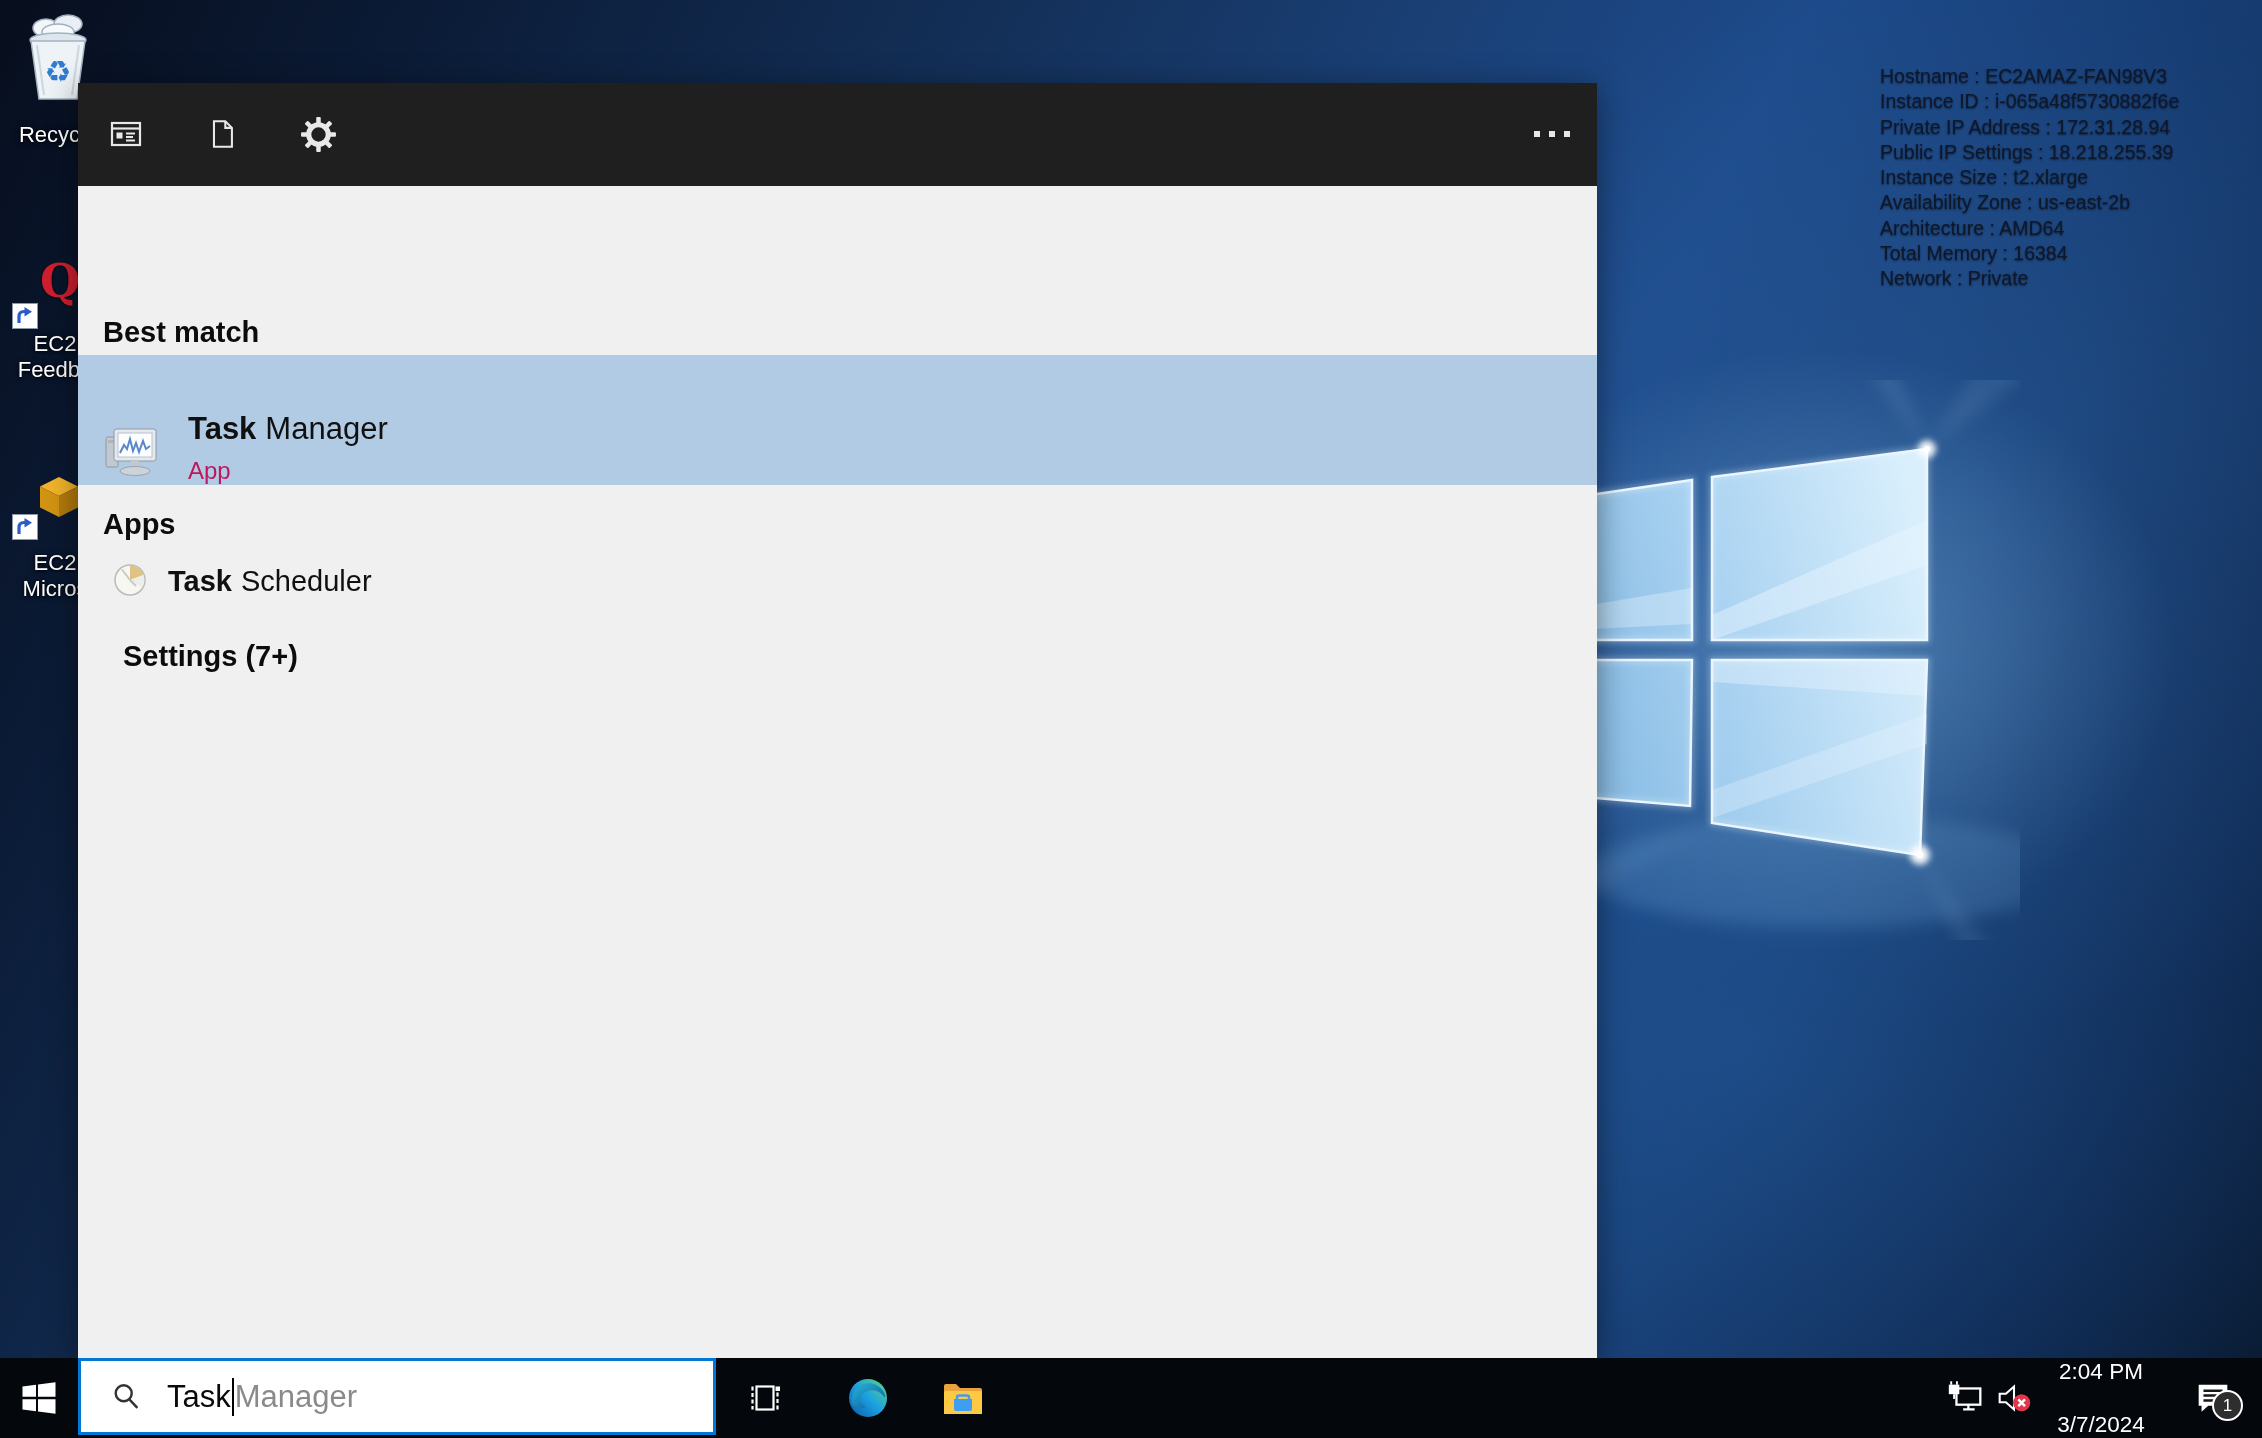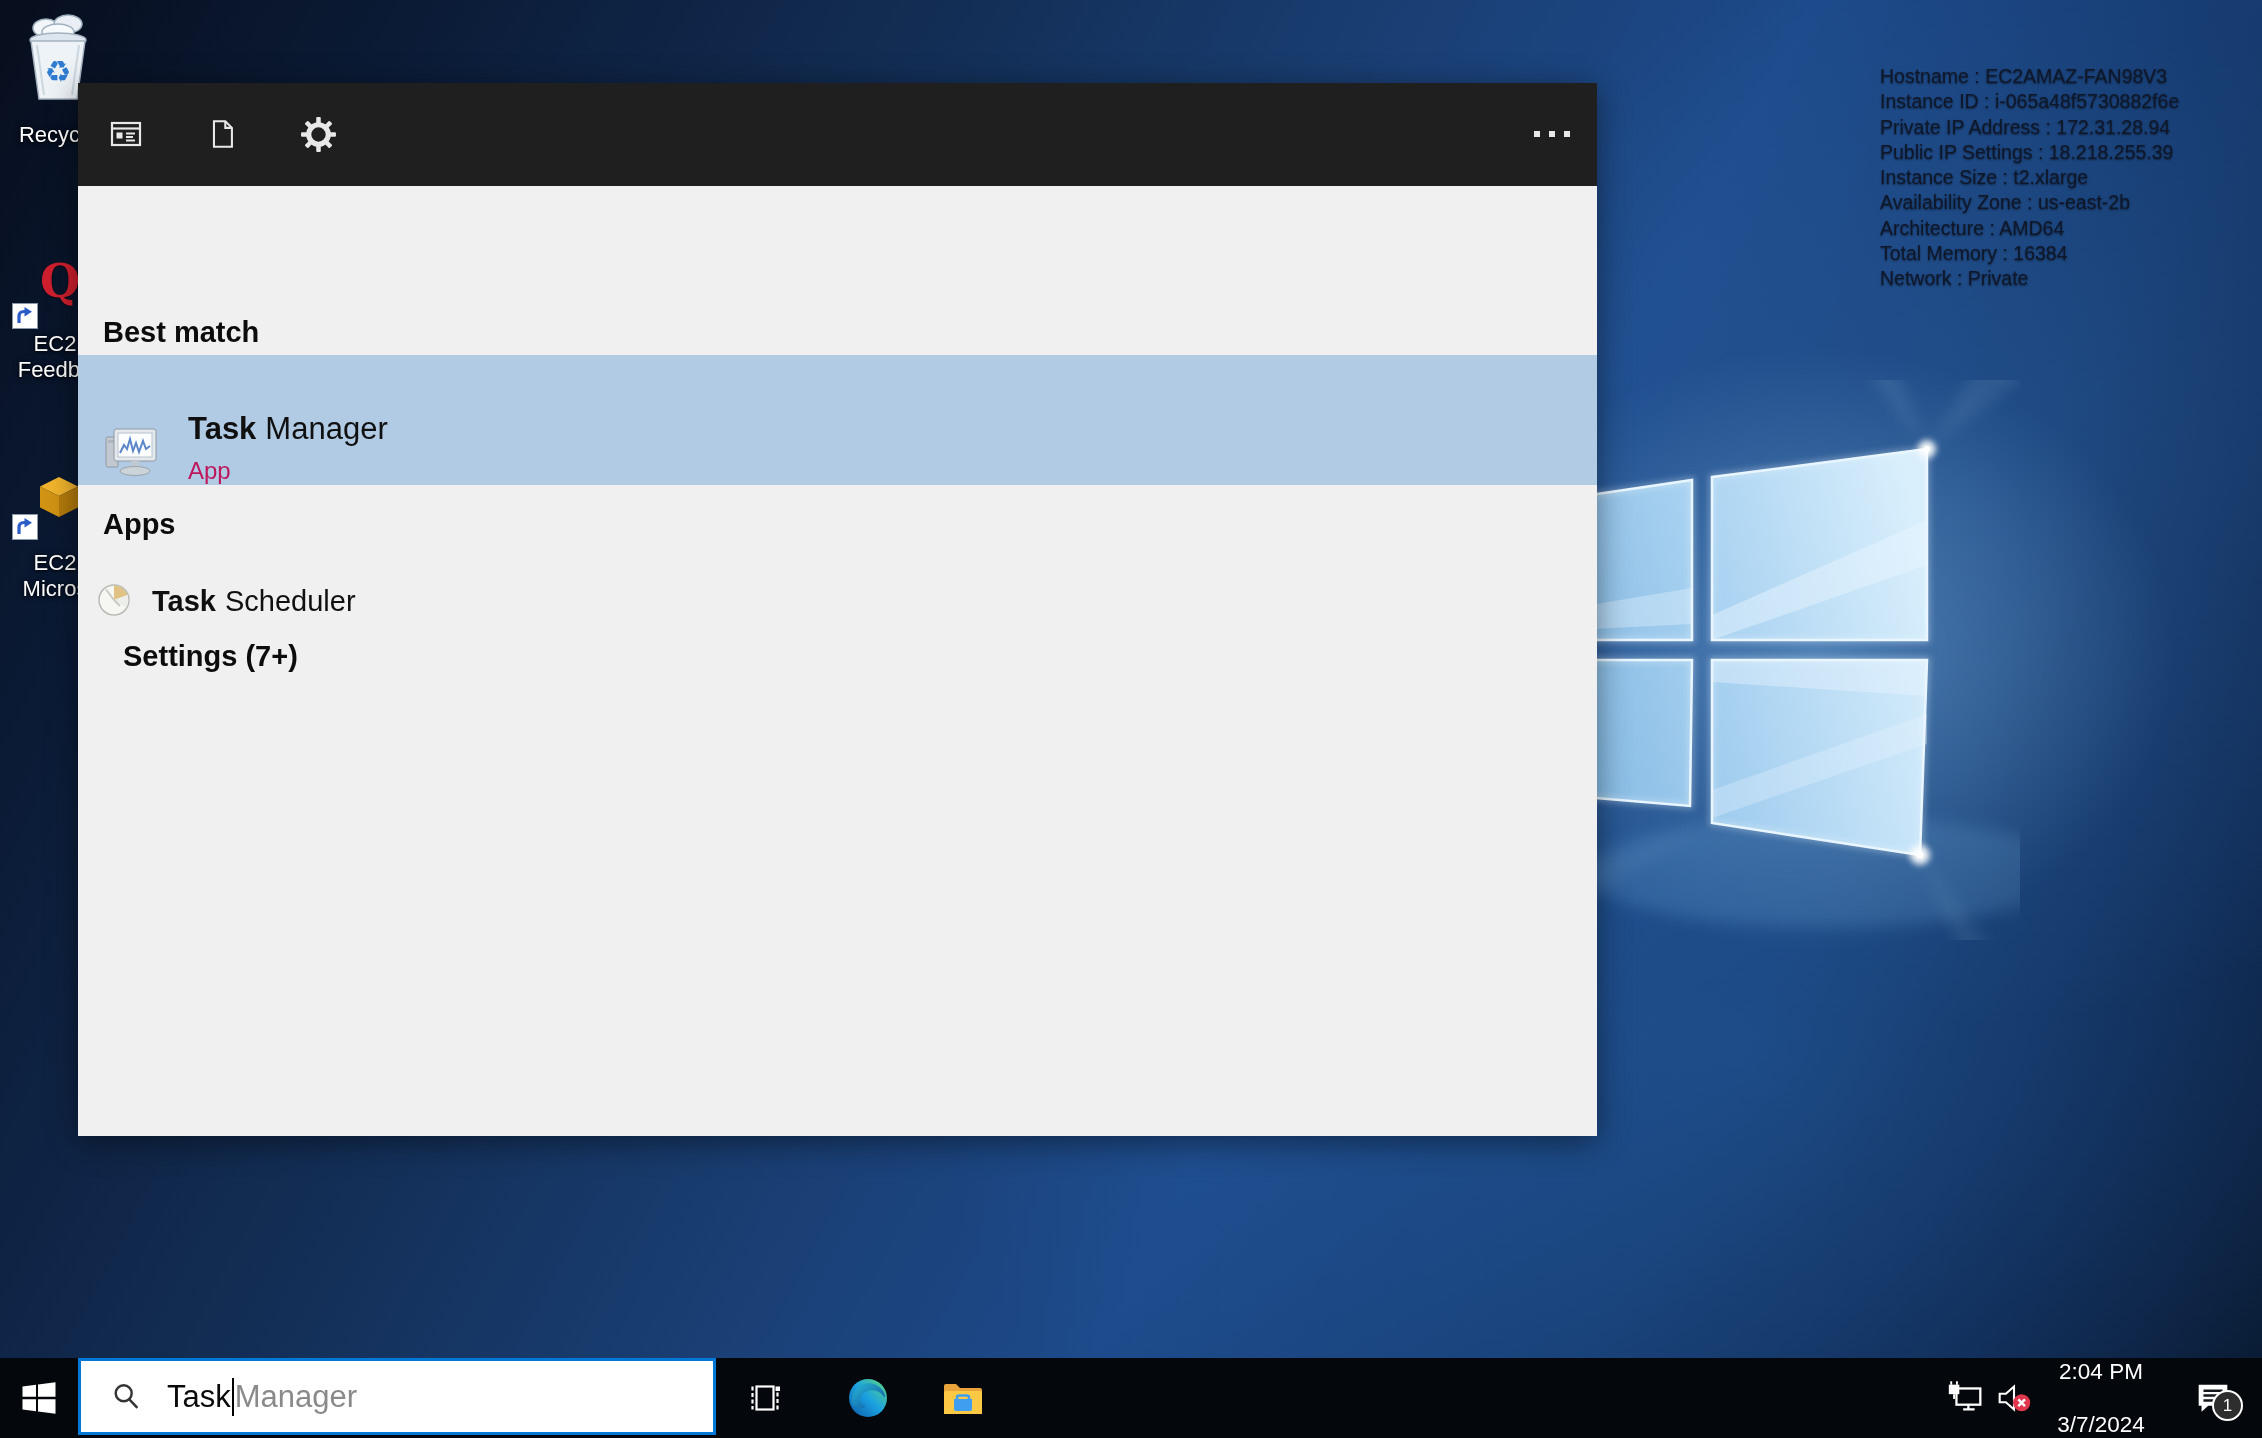--- a/index.html
+++ b/index.html
@@ -24,31 +24,31 @@
     position:absolute; color:#fff; font-size:22px; text-align:center;
     text-shadow:0 1px 3px rgba(0,0,0,.9), 0 0 6px rgba(0,0,0,.6); line-height:26px; white-space:nowrap;
   }
   .q-glyph { font-family:"DejaVu Serif","Liberation Serif",serif; font-weight:700; font-size:46px; color:#cf1f2e; text-shadow:0 1px 2px rgba(0,0,0,.5); }
 
   
   .ec2-info { position:absolute; left:1880px; top:64px; z-index:2; color:#0f172a;
     font-size:19.5px; line-height:25.3px; text-shadow:0 1px 2px rgba(0,0,0,.55); }
 
   
-  .panel { position:absolute; left:78px; top:83px; width:1519px; height:1053px; z-index:5;
+  .panel { position:absolute; left:78px; top:83px; width:1519px; height:1275px; z-index:5;
     background:#f0f0f0; box-shadow:0 6px 30px rgba(0,0,0,.45);text-decoration:underline; }
   .panel-header { position:absolute; left:0; top:0; right:0; height:103px; background:#1f1f1f; }
   .ph-slot { position:absolute; top:13px; width:76px; height:76px; display:flex; align-items:center; justify-content:center; }
   .ph-more { position:absolute; top:13px; height:76px; width:72px; left:1438px; display:flex; align-items:center; justify-content:center; gap:9px; }
   .ph-more i { width:6px; height:6px; background:#e8e8e8; display:block; }
   .panel-body { position:absolute; top:103px; left:0; right:0; bottom:0; }
   .sec-label { position:absolute; left:25px; font-size:29px; font-weight:700; color:#0c0c0c; }
   .result-row { position:absolute; left:0; right:0; display:flex; align-items:flex-end; }
   .row-best { top:169px; height:130px; background:#b2cbe5; padding-left:22px; }
-  .row-app  { top:364px; height:68px; padding-left:18px; background:transparent; }
+  .row-app  { top:344px; height:68px; padding-left:34px; background:transparent; }
   .rtext { display:flex; flex-direction:column; justify-content:center; margin-left:24px; }
   .rtitle { font-size:31px; color:#101010; }
   .rtitle .q { font-weight:700; }
   .rtitle .rest { margin-left:9px; font-weight:400; }
   .rsub { font-size:24px; color:#be185d; margin-top:10px; }
   .row-app .rtitle { font-size:29px; }
   .row-app .rtext { margin-left:20px; }
 
   
   .taskbar { position:absolute; left:0; top:1358px; width:2262px; height:80px; background:#04070b; z-index:6; }

